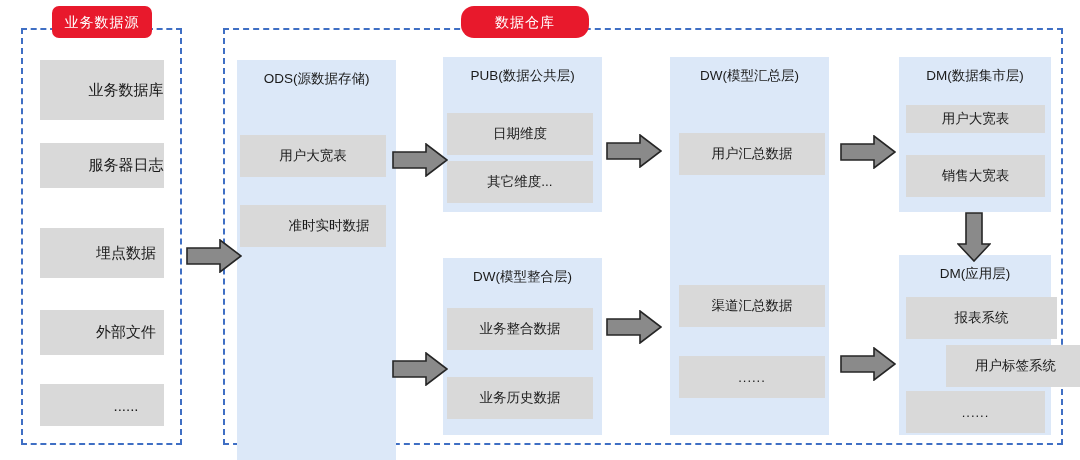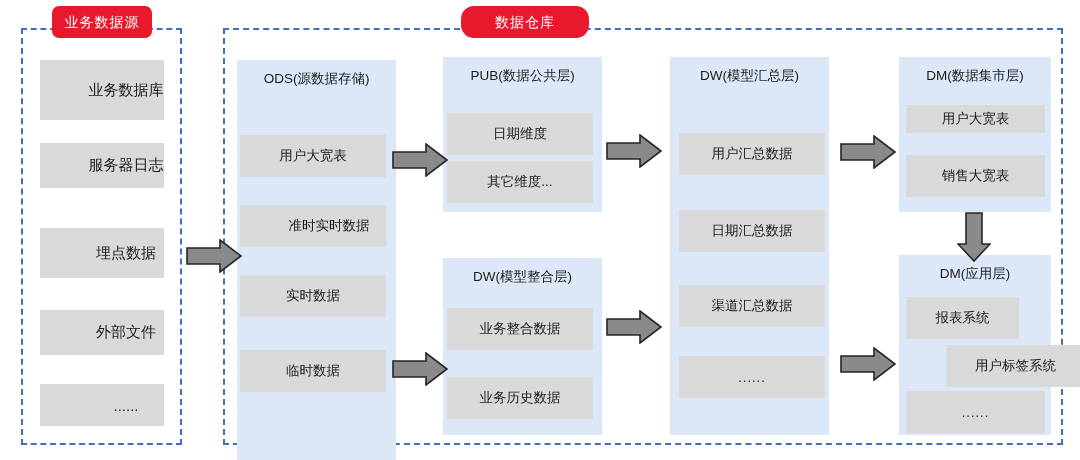--- a/index.html
+++ b/index.html
@@ -95,53 +95,50 @@
   <div class="src-item" style="left:40px;top:143px;width:124px;height:45px;">服务器日志</div>
   <div class="src-item" style="left:40px;top:228px;width:124px;height:50px;text-align:right;">埋点数据</div>
   <div class="src-item" style="left:40px;top:310px;width:124px;height:45px;">外部文件</div>
   <div class="src-item dots" style="left:40px;top:384px;width:124px;height:42px;">......</div>
 
   <div class="panel" id="panel-ods" style="left:237px;top:60px;width:159px;height:424px;">
     <div class="panel-title">ODS(源数据存储)</div>
   </div>
   <div class="item" style="left:240px;top:135px;width:146px;height:42px;">用户大宽表</div>
   <div class="item" style="left:240px;top:205px;width:146px;height:42px;padding-left:32px;">准时实时数据</div>
-  <div class="item" style="left:240px;top:275px;width:146px;height:42px;">实时数据</div>
-  <div class="item" style="left:240px;top:350px;width:146px;height:42px;">临时数据</div>
 
   <div class="panel" id="panel-pub" style="left:443px;top:57px;width:159px;height:155px;">
     <div class="panel-title">PUB(数据公共层)</div>
   </div>
   <div class="item" style="left:447px;top:113px;width:146px;height:42px;">日期维度</div>
   <div class="item" style="left:447px;top:161px;width:146px;height:42px;">其它维度...</div>
 
   <div class="panel" id="panel-dw-integration" style="left:443px;top:258px;width:159px;height:177px;">
     <div class="panel-title">DW(模型整合层)</div>
   </div>
   <div class="item" style="left:447px;top:308px;width:146px;height:42px;">业务整合数据</div>
   <div class="item" style="left:447px;top:377px;width:146px;height:42px;">业务历史数据</div>
 
   <div class="panel" id="panel-dw-summary" style="left:670px;top:57px;width:159px;height:378px;">
     <div class="panel-title">DW(模型汇总层)</div>
   </div>
   <div class="item" style="left:679px;top:133px;width:146px;height:42px;">用户汇总数据</div>
-  <div class="item" style="left:679px;top:210px;width:146px;height:42px;">日期汇总数据</div>
   <div class="item" style="left:679px;top:285px;width:146px;height:42px;">渠道汇总数据</div>
   <div class="item dots" style="left:679px;top:356px;width:146px;height:42px;">......</div>
 
   <div class="panel" id="panel-dm-mart" style="left:899px;top:57px;width:152px;height:155px;">
     <div class="panel-title">DM(数据集市层)</div>
   </div>
   <div class="item" style="left:906px;top:105px;width:139px;height:28px;">用户大宽表</div>
   <div class="item" style="left:906px;top:155px;width:139px;height:42px;">销售大宽表</div>
 
   <div class="panel" id="panel-dm-app" style="left:899px;top:255px;width:152px;height:180px;">
     <div class="panel-title">DM(应用层)</div>
   </div>
-  <div class="item" style="left:906px;top:297px;width:113px;height:42px;">报表系统</div>
+  <div class="item" style="left:906px;top:297px;width:151px;height:42px;">报表系统</div>
   <div class="item" style="left:946px;top:345px;width:139px;height:42px;">用户标签系统</div>
   <div class="item dots" style="left:906px;top:391px;width:139px;height:42px;">......</div>
 
   <div class="arrow" style="left:186px;top:239px;width:56px;height:34px;">
     <svg width="56" height="34" viewBox="0 0 56 34">
       <polygon points="1,9 34,9 34,1 55,17 34,33 34,25 1,25" fill="#8a8a8a" stroke="#262626" stroke-width="1.6" stroke-linejoin="miter"></polygon>
     </svg>
   </div>
 
   <div class="arrow" style="left:392px;top:143px;width:56px;height:34px;">

